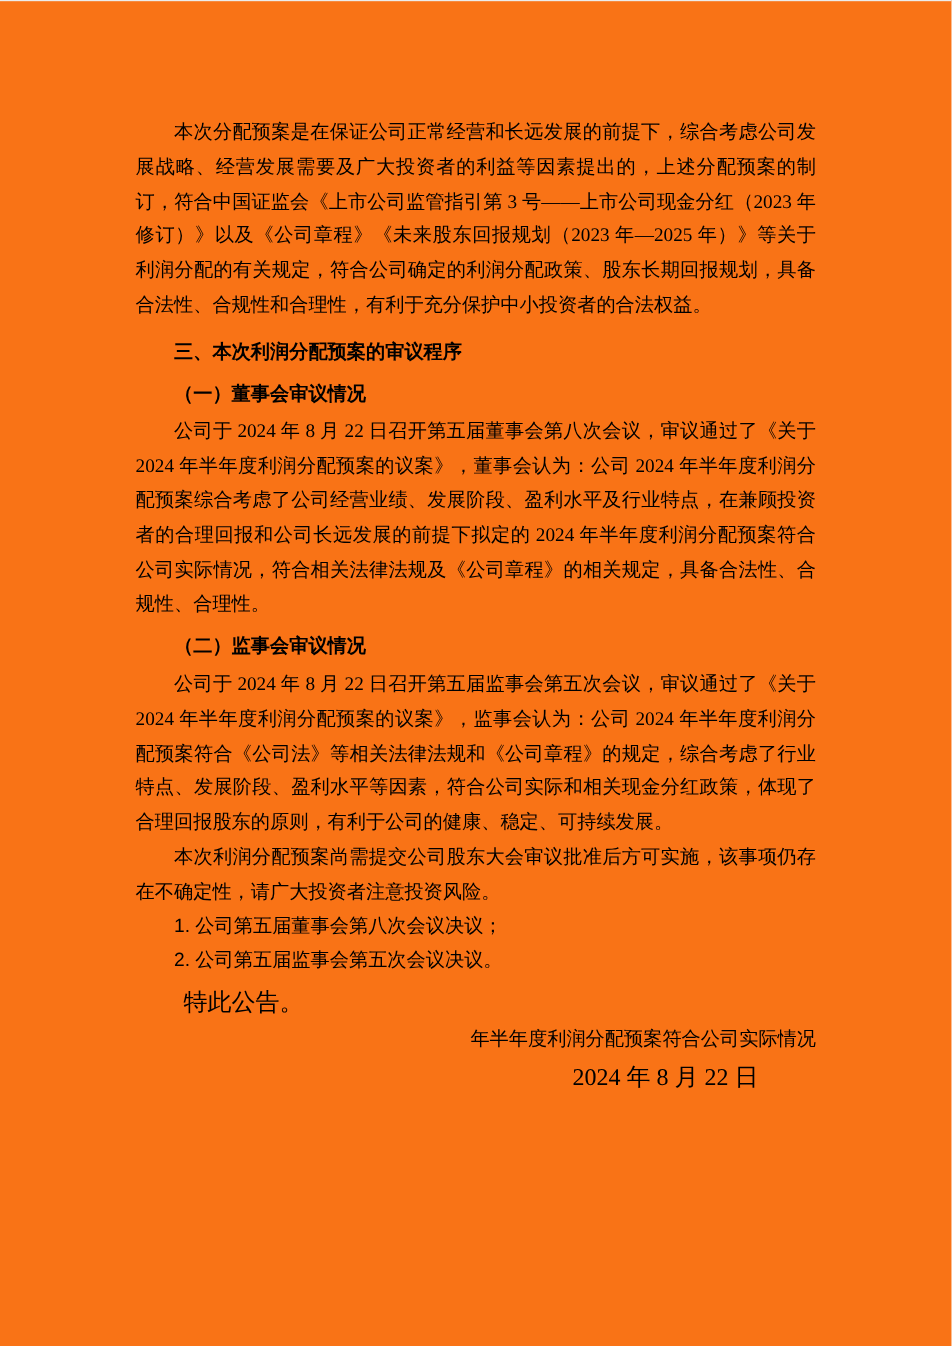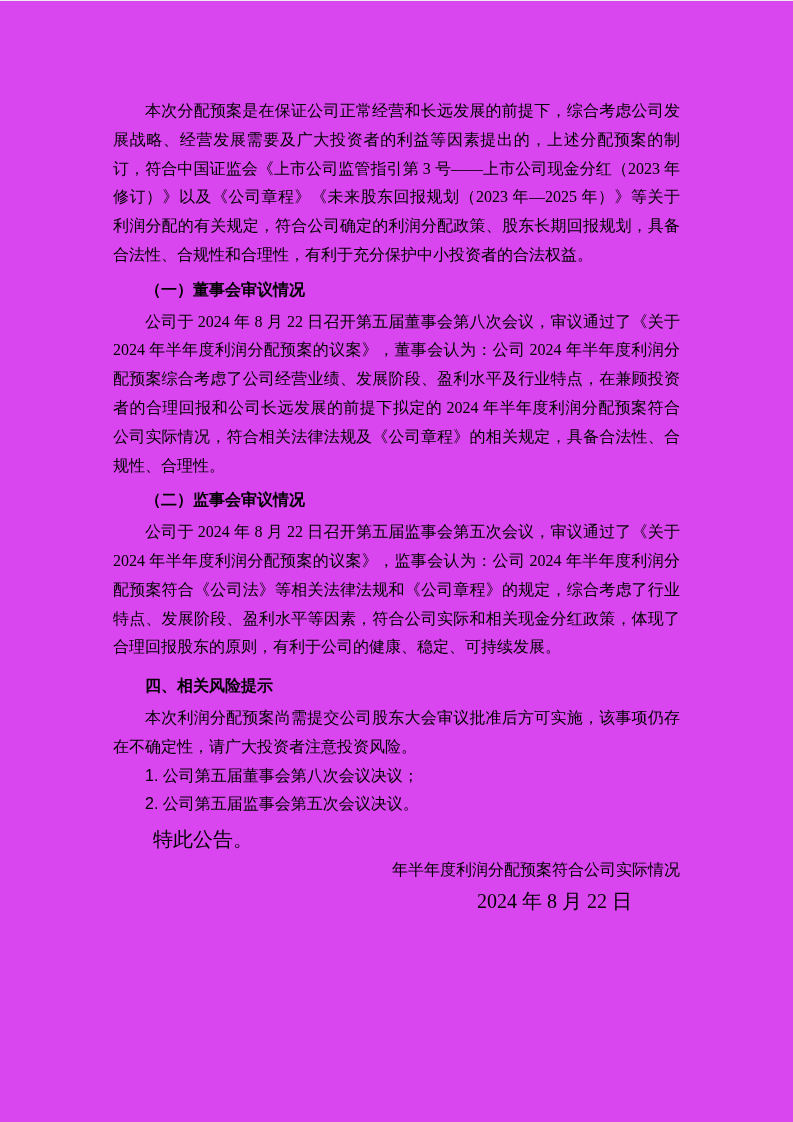--- a/index.html
+++ b/index.html
@@ -4,21 +4,21 @@
 <style>
   html, body {
     margin: 0;
     padding: 0;
     background: #ffffff;
   }
   .page {
     position: relative;
     width: 793px;
     height: 1122px;
-    background: #d946ef;
+    background: #f97316;
     color: #000000;
     overflow: hidden;
     border-top: 1px solid #ececec;
     box-sizing: border-box;
   }
   .content {
     box-sizing: border-box;
     padding: 96px 113px 0 113px;
     width: 100%;
   }
@@ -85,30 +85,30 @@
   }
 </style>
 </head>
 <body>
 
 <div class="page">
   <div class="content">
 
     <p class="para">本次分配预案是在保证公司正常经营和长远发展的前提下，综合考虑公司发展战略、经营发展需要及广大投资者的利益等因素提出的，上述分配预案的制订，符合中国证监会《上市公司监管指引第 3 号——上市公司现金分红（2023 年修订）》以及《公司章程》《未来股东回报规划（2023 年—2025 年）》等关于利润分配的有关规定，符合公司确定的利润分配政策、股东长期回报规划，具备合法性、合规性和合理性，有利于充分保护中小投资者的合法权益。</p>
 
+    <p class="heading-major">三、本次利润分配预案的审议程序</p>
 
     <p class="heading-sub">（一）董事会审议情况</p>
 
     <p class="para">公司于 2024 年 8 月 22 日召开第五届董事会第八次会议，审议通过了《关于 2024 年半年度利润分配预案的议案》，董事会认为：公司 2024 年半年度利润分配预案综合考虑了公司经营业绩、发展阶段、盈利水平及行业特点，在兼顾投资者的合理回报和公司长远发展的前提下拟定的 2024 年半年度利润分配预案符合公司实际情况，符合相关法律法规及《公司章程》的相关规定，具备合法性、合规性、合理性。</p>
 
     <p class="heading-sub">（二）监事会审议情况</p>
 
     <p class="para">公司于 2024 年 8 月 22 日召开第五届监事会第五次会议，审议通过了《关于 2024 年半年度利润分配预案的议案》，监事会认为：公司 2024 年半年度利润分配预案符合《公司法》等相关法律法规和《公司章程》的规定，综合考虑了行业特点、发展阶段、盈利水平等因素，符合公司实际和相关现金分红政策，体现了合理回报股东的原则，有利于公司的健康、稳定、可持续发展。</p>
 
-    <p class="heading-major">四、相关风险提示</p>
 
     <p class="para">本次利润分配预案尚需提交公司股东大会审议批准后方可实施，该事项仍存在不确定性，请广大投资者注意投资风险。</p>
 
 
     <p class="list-line">1. 公司第五届董事会第八次会议决议；</p>
 
     <p class="list-line">2. 公司第五届监事会第五次会议决议。</p>
 
     <p class="closing-line">特此公告。</p>
 

